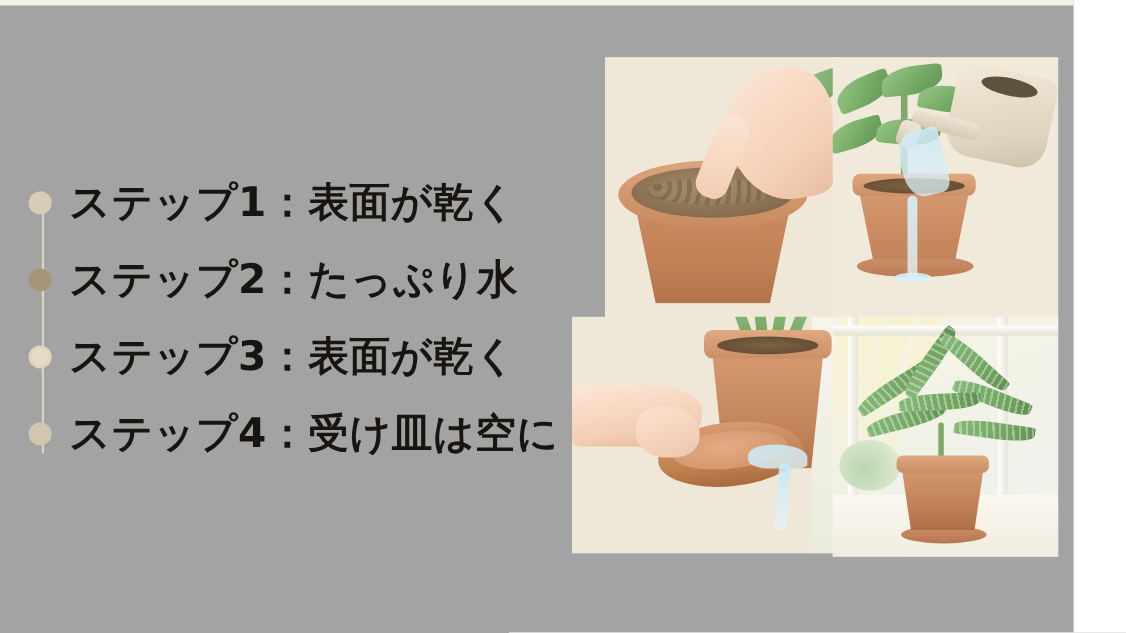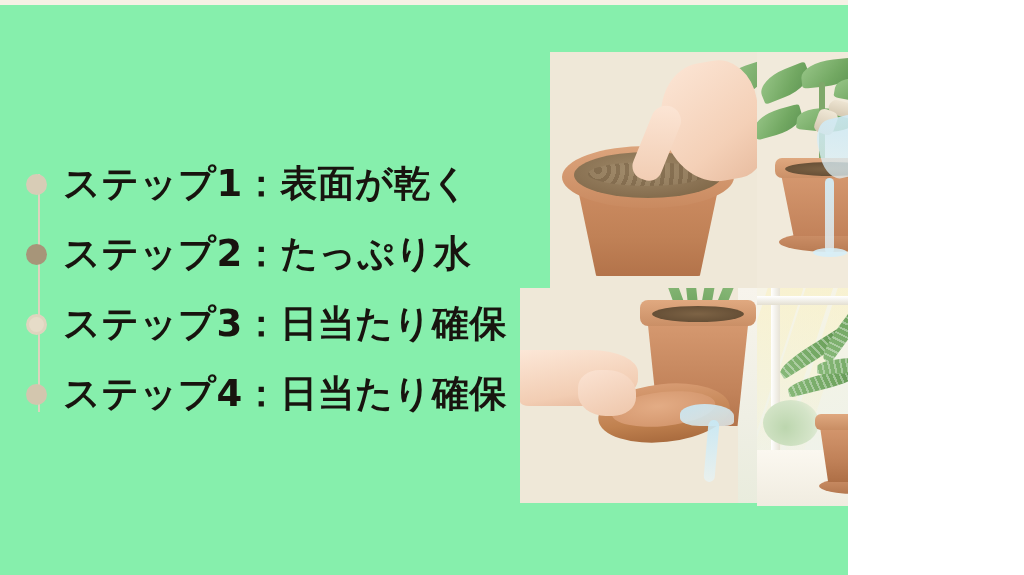--- a/index.html
+++ b/index.html
@@ -3,23 +3,23 @@
 <meta charset="utf-8">
 <title>Plant Care Steps</title>
 <style>
   html, body {
     margin: 0;
     padding: 0;
     background: #ffffff;
   }
   #slide {
     position: relative;
-    width: 848px;
+    width: 976px;
     height: 575px;
-    background: #86efac;
+    background: #a3a3a3;
     overflow: hidden;
     font-family: "Liberation Sans", "DejaVu Sans", sans-serif;
   }
   
   .top-band {
     position: absolute;
     left: 0; top: 0;
     width: 1024px; height: 5px;
     background: #F6F1E5;
   }
@@ -346,26 +346,26 @@
       <span class="step-label">ステップ1：表面が乾く</span>
     </div>
 
     <div class="step-row r1">
       <span class="dot tone-dark"></span>
       <span class="step-label">ステップ2：たっぷり水</span>
     </div>
 
     <div class="step-row r2">
       <span class="dot tone-faint"></span>
-      <span class="step-label">ステップ3：日当たり確保</span>
+      <span class="step-label">ステップ3：表面が乾く</span>
     </div>
 
     <div class="step-row r3">
       <span class="dot tone-mid"></span>
-      <span class="step-label">ステップ4：日当たり確保</span>
+      <span class="step-label">ステップ4：受け皿は空に</span>
     </div>
   </div>
 
 
   <div class="gallery">
 
     <div class="panel p1">
       <div class="sidelf"></div>
       <div class="body"></div>
       <div class="rim"></div>

